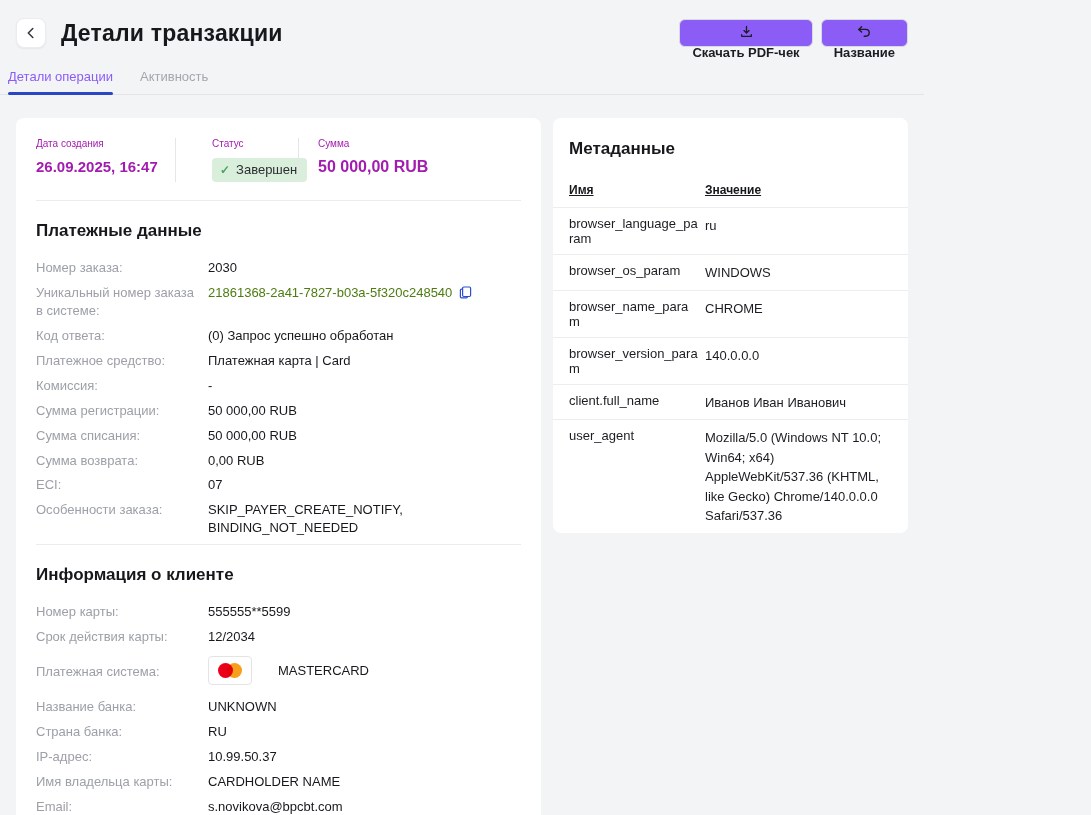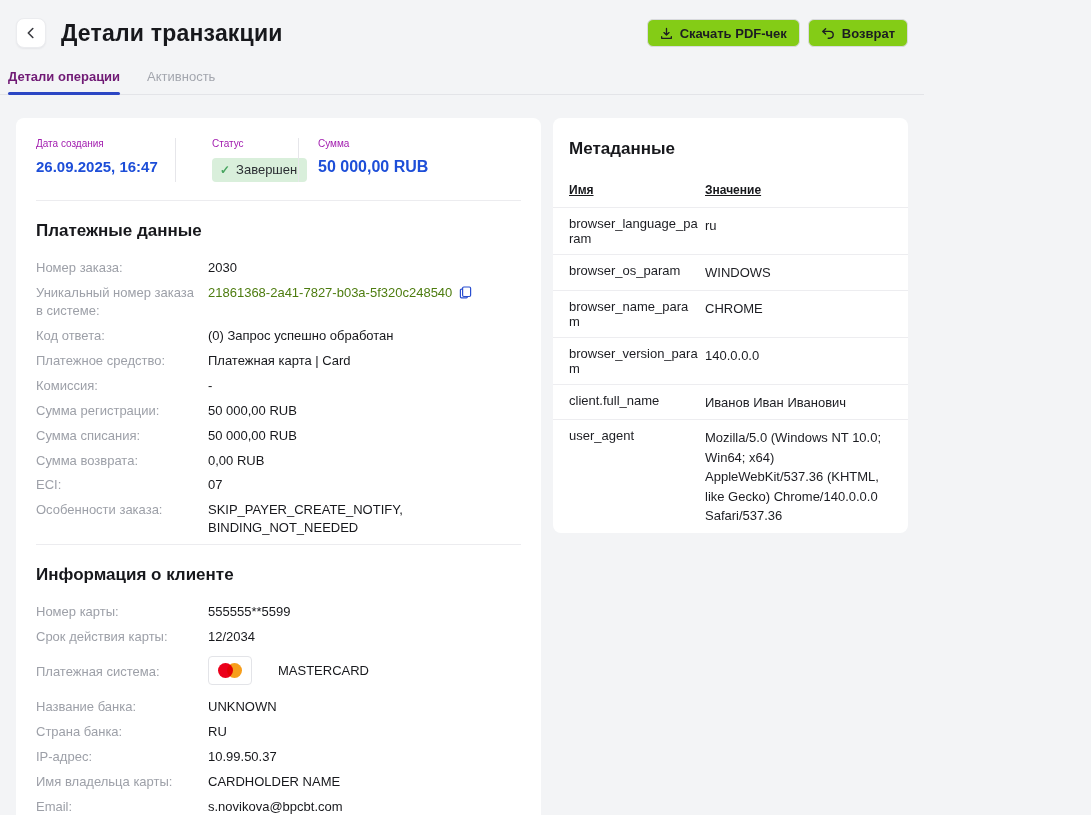--- a/index.html
+++ b/index.html
@@ -18,50 +18,50 @@
   .back-btn {
     width:30px; height:30px; background:#fff; border:1px solid #ebecef;
     border-radius:8px; box-shadow:0 1px 2px rgba(20,20,40,.06);
     display:flex; align-items:center; justify-content:center; cursor:pointer; flex:none;
   }
   .back-btn svg { display:block; }
   .page-title { font-size:23px; font-weight:700; margin-left:15px; letter-spacing:.2px; }
   .header-actions { margin-left:auto; display:flex; gap:8px; }
   .btn {
     display:inline-flex; align-items:center; gap:7px;
-    background:#84cc16; border:1px solid #d9dade; border-radius:6px;
+    background:#8b5cf6; border:1px solid #d9dade; border-radius:6px;
     padding:5px 12px; height:28px; font-size:13px; font-weight:600; color:#1c1d22;
-    cursor:pointer; font-family:inherit;
+    cursor:pointer; font-family:inherit;flex-direction:column;
   }
   .btn svg { display:block; }
 
   
   .tabs { margin-top:17px; border-bottom:1px solid #e3e4e8; display:flex; padding-left:8px; }
   .tab { font-size:13px; padding:4px 0 10px 0; margin-right:27px; cursor:pointer; position:relative; }
-  .tab.active { color:#701a75; font-weight:700; }
+  .tab.active { color:#8b5cf6; font-weight:400; }
   .tab.active::after {
     content:""; position:absolute; left:0; right:0; bottom:-1px; height:3px;
     background:#2b46c4; border-radius:2px;
   }
   .tab.inactive { color:#a3a6ae; font-weight:400; }
 
   
   .main { display:flex; align-items:flex-start; gap:12px; padding:0 16px; margin-top:23px; }
   .card { background:#fff; border-radius:8px; }
   .card-left { width:525px; flex:none; padding:20px; min-height:689px; }
   .card-right { flex:1; overflow:hidden; }
 
   
   .summary { display:flex; padding-bottom:18px; border-bottom:1px solid #ececef; }
   .sum-col { display:flex; flex-direction:column; }
   .sum-col.c1 { width:139px; }
   .sum-col.c2 { width:123px; border-left:1px solid #e6e6ea; padding-left:36px; }
   .sum-col.c3 { flex:1; border-left:1px solid #e6e6ea; padding-left:19px; }
   .sum-label { font-size:10px; color:#a21caf; margin-bottom:9px; }
-  .sum-value { font-size:15px; font-weight:600; color:#1d4ed8; }
+  .sum-value { font-size:15px; font-weight:600; color:#a21caf; }
   .sum-amount { font-size:16px; font-weight:700; }
   .status-badge {
     display:inline-flex; align-items:center; gap:6px; align-self:flex-start;
     background:#d9efdb; border-radius:4px; padding:4px 10px 5px 8px;
     font-size:13px; color:#2b2e33;
   }
   .status-badge .check { color:#47a45f; font-size:12px; font-weight:700; }
 
   
   .section { padding-top:20px; }
@@ -116,21 +116,21 @@
         </span>
         <span>Скачать PDF-чек</span>
       </button>
       <button class="btn">
         <span>
           <svg width="14" height="13" viewBox="0 0 14 13">
               <path d="M4.6 1.8 L1.8 4.4 L4.6 7" fill="none" stroke="#1c1d22" stroke-width="1.4" stroke-linecap="round" stroke-linejoin="round"></path>
               <path d="M2.2 4.4 H8.6 C10.8 4.4 12.2 5.9 12.2 7.8 C12.2 9.7 10.8 11.2 8.6 11.2 H7.2" fill="none" stroke="#1c1d22" stroke-width="1.4" stroke-linecap="round" stroke-linejoin="round"></path>
             </svg>
         </span>
-        <span>Возврат</span>
+        <span>Название</span>
       </button>
     </div>
   </div>
 
   <div class="tabs">
     <div class="tab active">Детали операции</div>
     <div class="tab inactive">Активность</div>
   </div>
 
   <div class="main">

